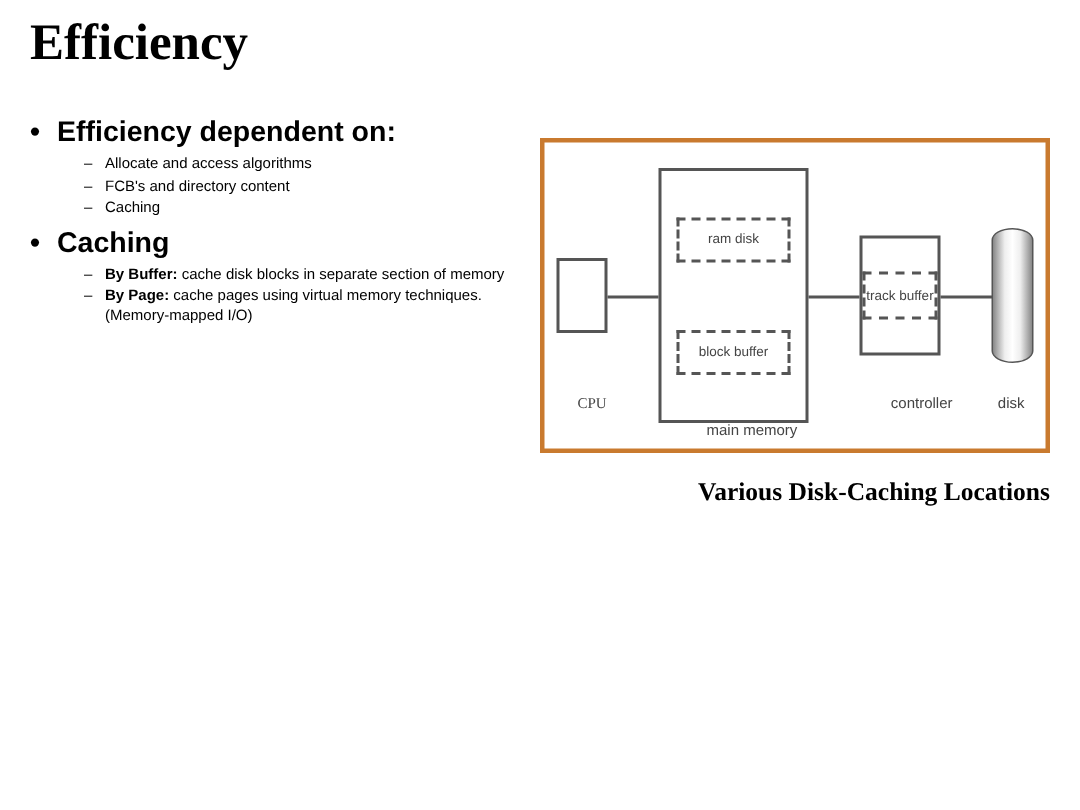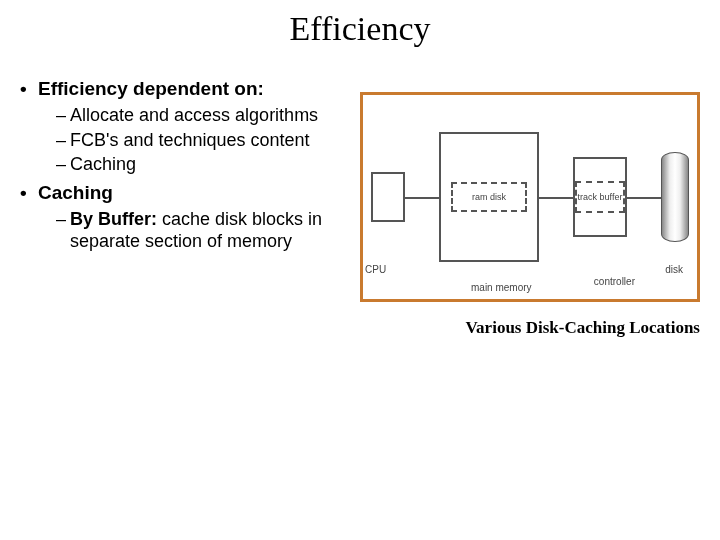--- a/index.html
+++ b/index.html
@@ -6,24 +6,24 @@
   body {
     width: 720px;
     height: 540px;
     background: #fff;
     font-family: Arial, Helvetica, sans-serif;
     color: #000;
     padding: 10px 20px;
     position: relative;
   }
   .title {
-    text-align: center;
+    text-align: left;
     font-family: "Times New Roman", Times, serif;
     font-size: 34px;
-    font-weight: 400;
+    font-weight: 700;
     margin-bottom: 30px;
   }
   .content {
     display: flex;
     gap: 20px;
   }
   .left {
     width: 340px;
   }
   .right {
@@ -43,21 +43,21 @@
     position: absolute;
     left: 0;
     top: 0;
     font-size: 19px;
   }
   ul.sub {
     list-style: none;
     margin: 4px 0 6px 36px;
   }
   ul.sub > li {
-    font-size: 18px;
+    font-size: 10px;
     line-height: 1.25;
     position: relative;
     padding-left: 14px;
     margin-bottom: 2px;
   }
   ul.sub > li::before {
     content: "–";
     position: absolute;
     left: 0;
     top: 0;
@@ -85,28 +85,29 @@
   }
   .cpu {
     width: 34px;
     height: 50px;
     border: 2px solid #555;
     background: #fff;
     z-index: 1;
   }
   .cpu-lbl {
     position: absolute;
-    left: 2px;
+    left: 22px;
     bottom: 24px;
     font-size: 10px;
     color: #444;
+    font-family: Liberation Serif, serif;
   }
   .mm {
     width: 100px;
-    height: 130px;
+    height: 170px;
     border: 2px solid #555;
     background: #fff;
     z-index: 1;
     display: flex;
     flex-direction: column;
     justify-content: space-around;
     align-items: center;
     padding: 8px 0;
   }
   .mm .box {
@@ -146,21 +147,21 @@
     color: #444;
     display: flex;
     align-items: center;
     justify-content: center;
     text-align: center;
     line-height: 1;
   }
   .ctrl-lbl {
     position: absolute;
     right: 62px;
-    bottom: 12px;
+    bottom: 24px;
     font-size: 10px;
     color: #444;
   }
   .disk {
     width: 28px;
     height: 90px;
     z-index: 1;
     position: relative;
   }
   .disk .cyl {
@@ -191,45 +192,47 @@
 <div class="title">Efficiency</div>
 
 <div class="content">
   <div class="left">
     <ul class="top">
 
       <li>
         <div class="hdr">Efficiency dependent on:</div>
         <ul class="sub">
           <li>Allocate and  access algorithms</li>
-          <li>FCB's and techniques content</li>
+          <li>FCB's and directory content</li>
           <li>Caching</li>
         </ul>
       </li>
 
       <li>
         <div class="hdr">Caching</div>
         <ul class="sub">
           <li><span class="bold-run">By Buffer:</span><span> cache disk blocks in separate section of memory</span></li>
+          <li><span class="bold-run">By Page:</span><span> cache pages using virtual memory techniques. (Memory-mapped I/O)</span></li>
         </ul>
       </li>
 
 
     </ul>
   </div>
 
   <div class="right">
     <div class="diagram">
       <div class="connector"></div>
 
       <div class="cpu"></div>
       <div class="cpu-lbl">CPU</div>
 
       <div class="mm">
         <div class="box">ram disk</div>
+        <div class="box">block buffer</div>
       </div>
       <div class="mm-lbl">main memory</div>
 
       <div class="ctrl">
         <div class="box">track buffer</div>
       </div>
       <div class="ctrl-lbl">controller</div>
 
       <div class="disk">
         <div class="cyl"></div>

